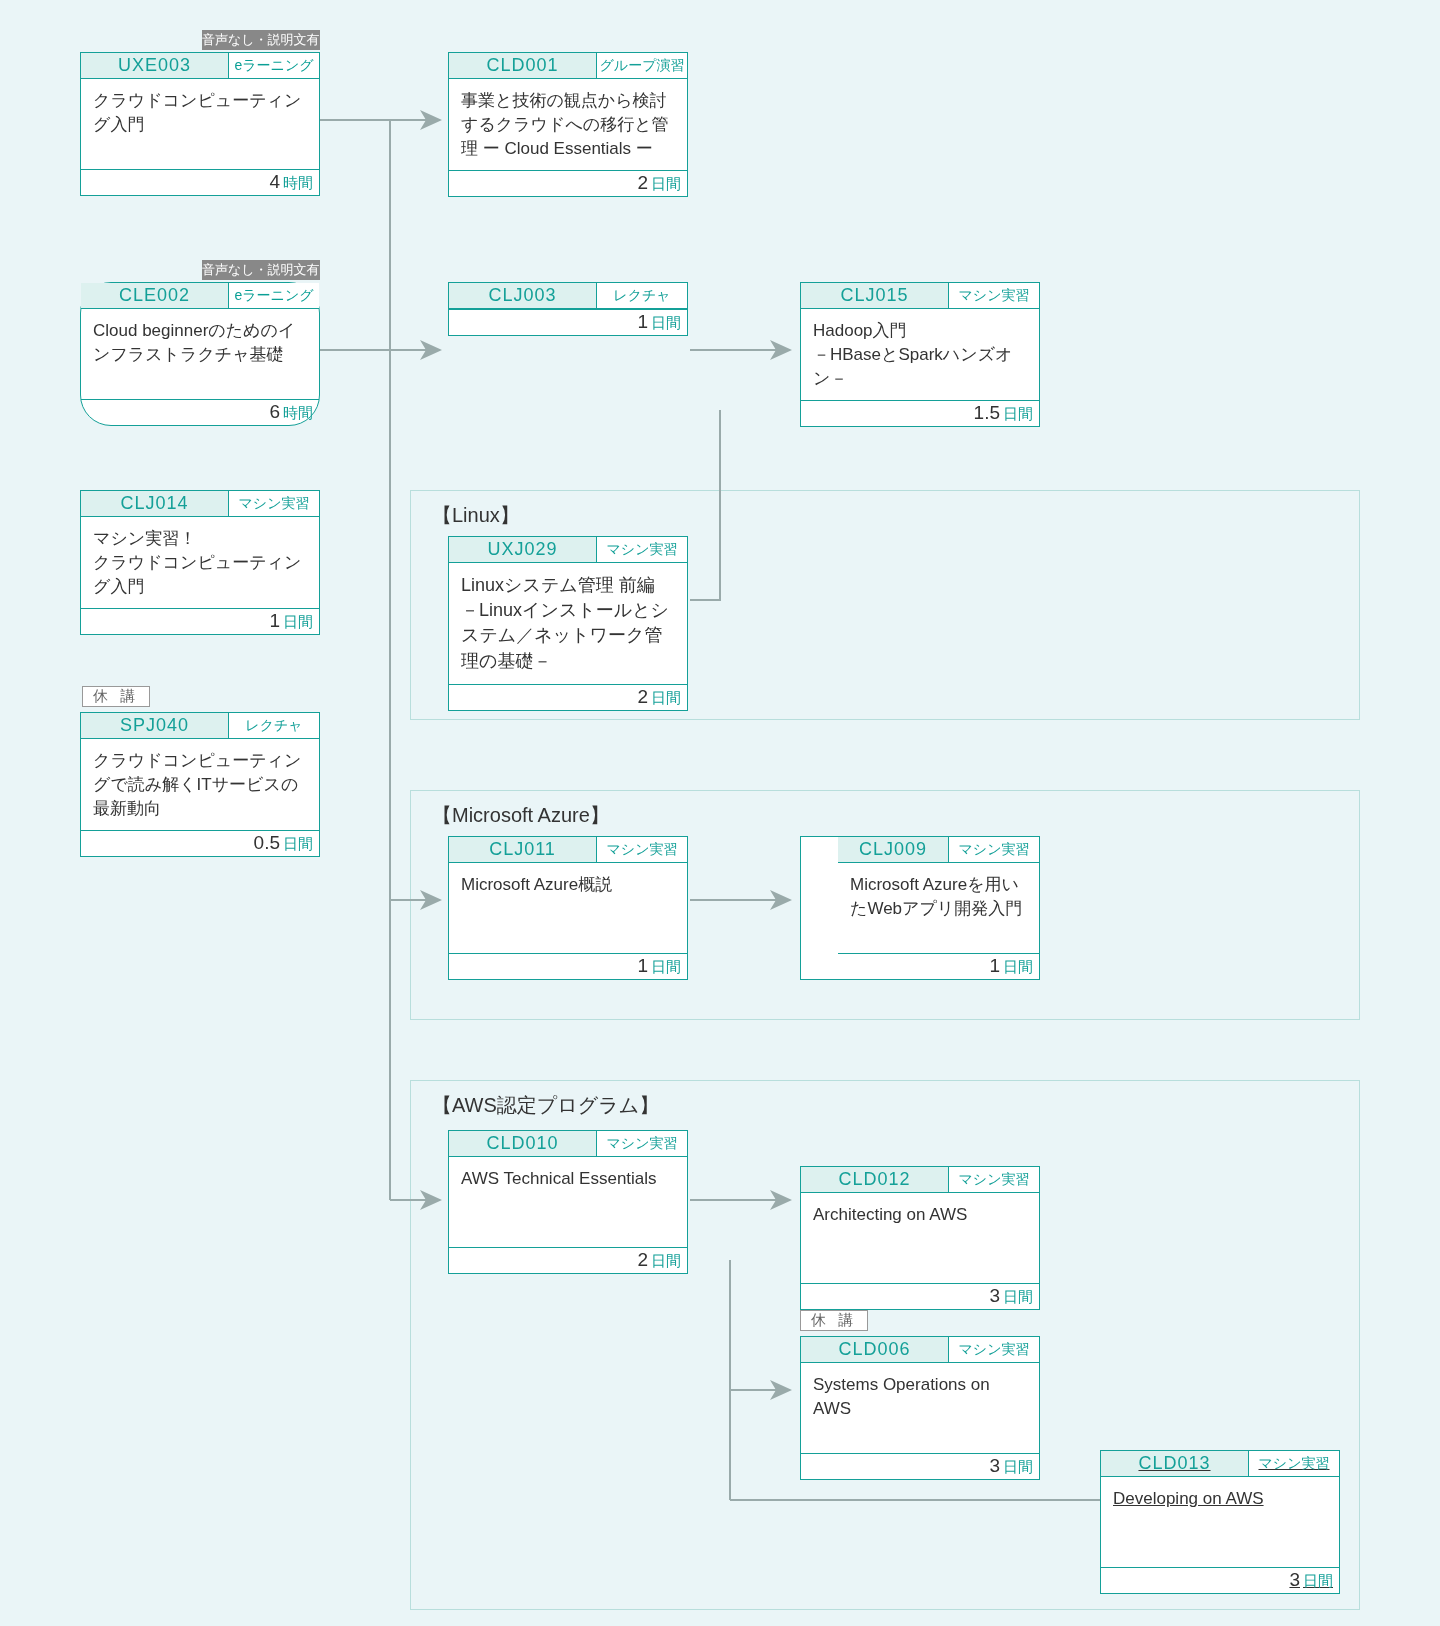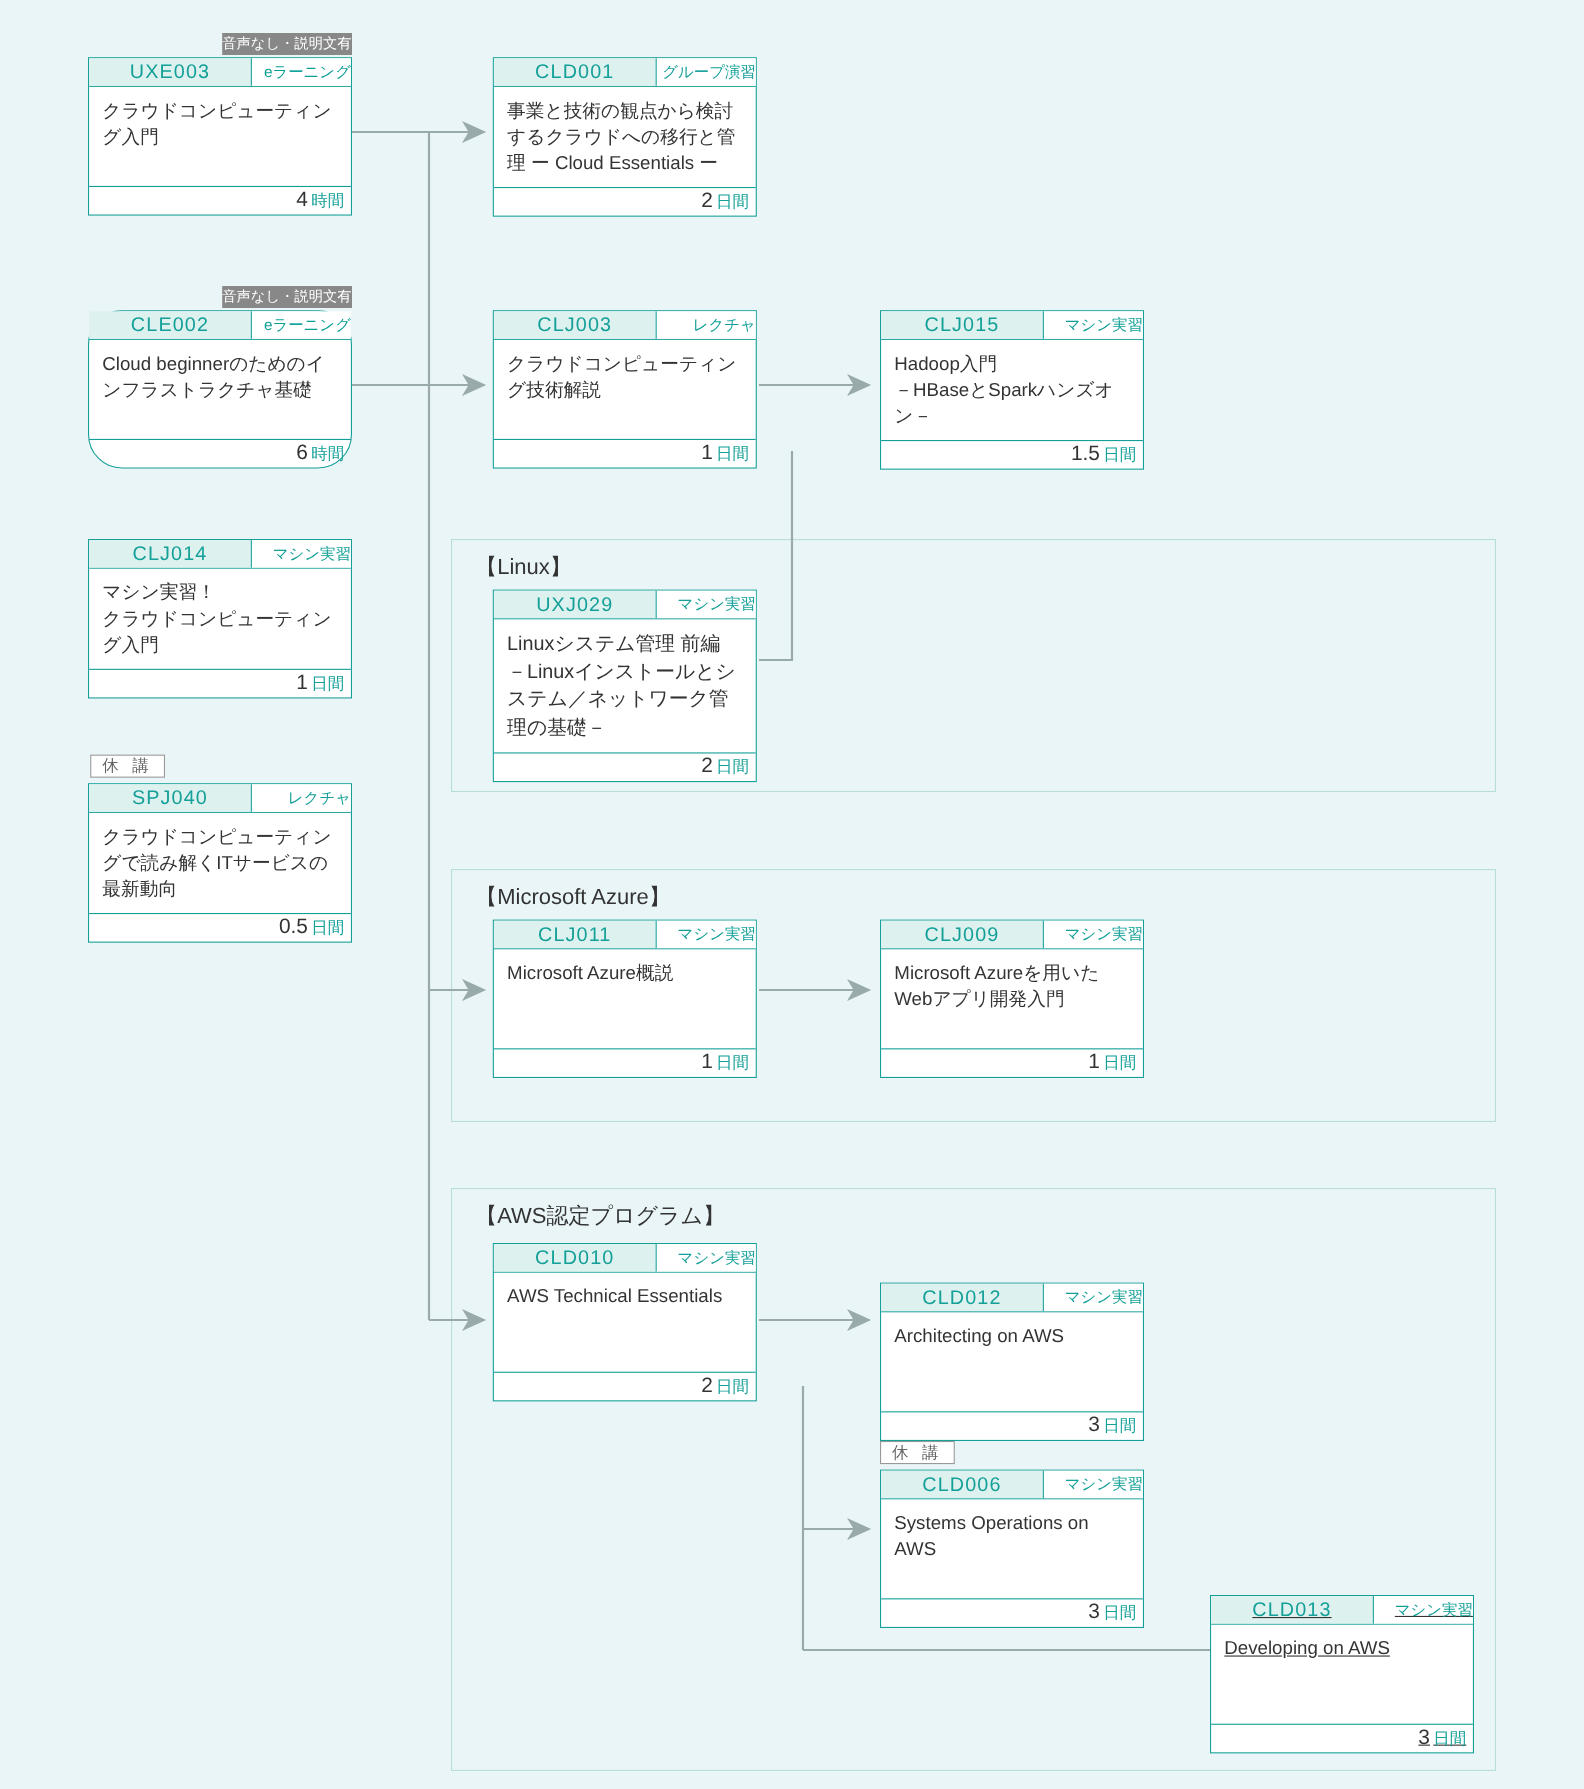--- a/index.html
+++ b/index.html
@@ -29,21 +29,21 @@
     color:#14A098;
     text-align:center;
     font-size:18px;
     padding:2px 0;
     letter-spacing:1px;
   }
   .card .tag{
     width:90px;
     font-size:14px;
     color:#14A098;
-    text-align:right;
+    text-align:center;
     padding-top:4px;
     border-left:1px solid #14A098;
     background:#fff;
   }
   .card .tag.elearn{color:#0A9F95;}
   .card .body{
     padding:10px 12px;
     min-height:70px;
     line-height:1.4;
     font-size:17px;
@@ -178,21 +178,20 @@
       <span class="dur">6</span>
       <span class="unit">時間</span>
     </div>
 </div>
 
 <div class="card" style="left:448px;top:282px;">
   <div class="hdr">
       <div class="code">CLJ003</div>
       <div class="tag">レクチャ</div>
     </div>
-  <div class="body">クラウドコンピューティング技術解説</div>
   <div class="ftr">
       <span class="dur">1</span>
       <span class="unit">日間</span>
     </div>
 </div>
 
 <div class="card" style="left:800px;top:282px;">
   <div class="hdr">
       <div class="code">CLJ015</div>
       <div class="tag">マシン実習</div>
@@ -249,21 +248,21 @@
       <div class="code">CLJ011</div>
       <div class="tag">マシン実習</div>
     </div>
   <div class="body">Microsoft Azure概説</div>
   <div class="ftr">
       <span class="dur">1</span>
       <span class="unit">日間</span>
     </div>
 </div>
 
-<div class="card" style="left:800px;top:836px;">
+<div class="card" style="left:800px;top:836px;padding-left:37px;">
   <div class="hdr">
       <div class="code">CLJ009</div>
       <div class="tag">マシン実習</div>
     </div>
   <div class="body">Microsoft Azureを用いたWebアプリ開発入門</div>
   <div class="ftr">
       <span class="dur">1</span>
       <span class="unit">日間</span>
     </div>
 </div>

